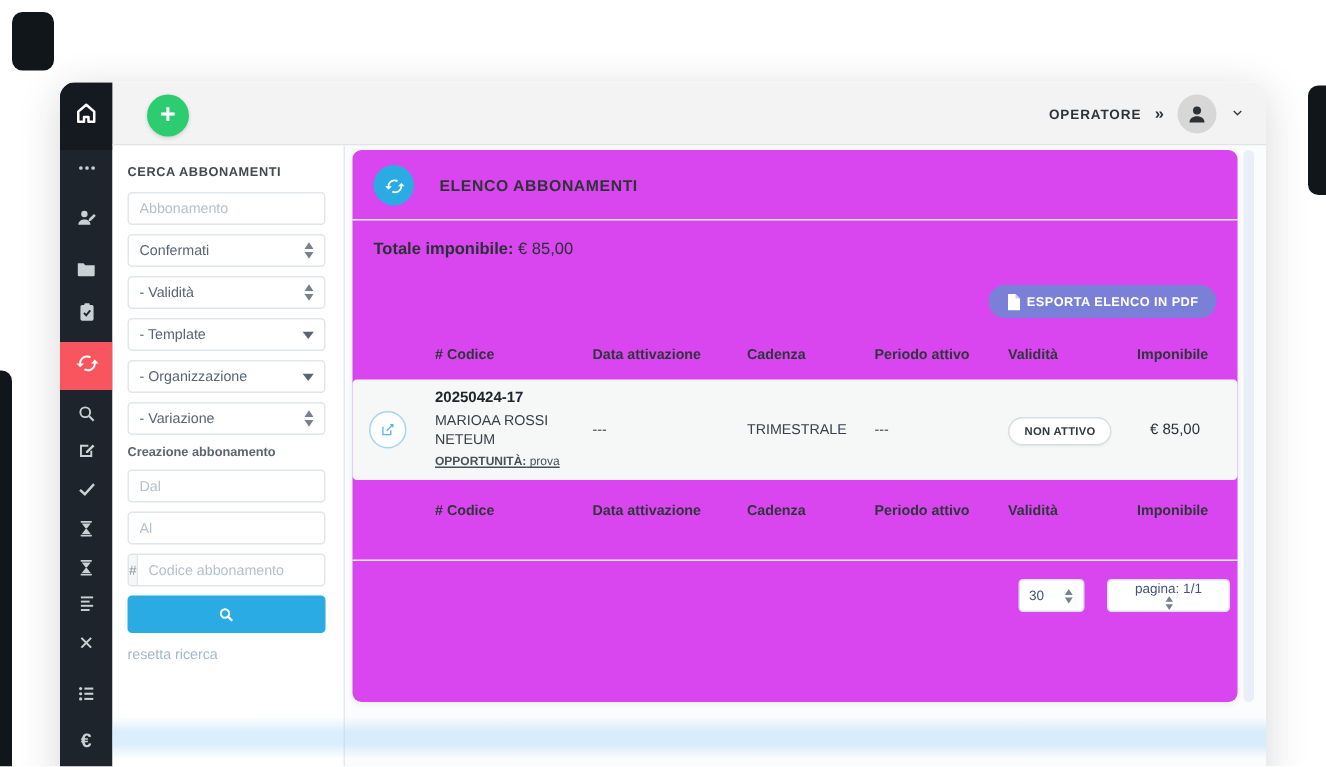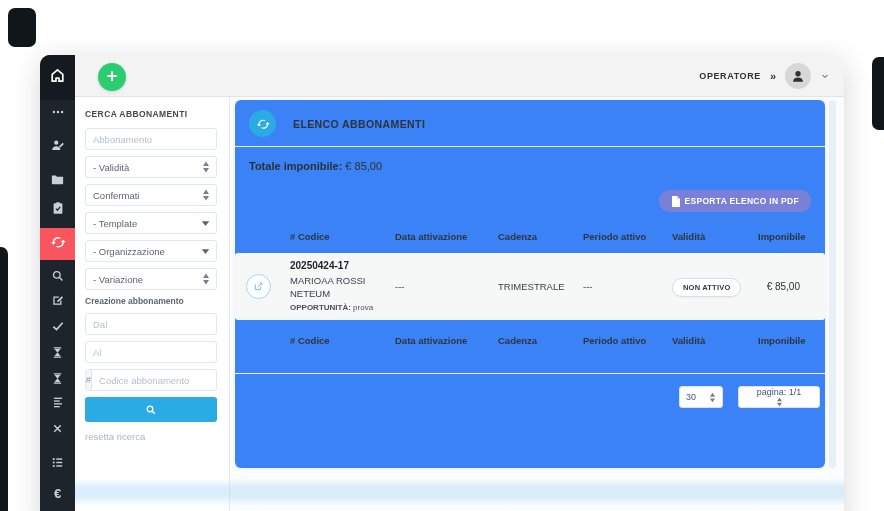--- a/index.html
+++ b/index.html
@@ -62,21 +62,21 @@
     border-radius:2px 0 0 2px; }
   .grp { padding:0; }
   .btn-search { width:100%; height:25px; margin-top:2px; background:#2aabe3; border:none;
     border-radius:3px; display:flex; align-items:center; justify-content:center; cursor:pointer; }
   .reset-link { display:block; margin-top:9px; font-size:9.5px; color:#a7b8c7; cursor:pointer; }
 
   
   .main-area { position:absolute; left:190px; top:42px; right:0; bottom:0; background:#fbfcfd; }
   .scroll-strip { position:absolute; right:8px; top:3px; width:7px; height:368px;
     background:#e9eff6; border-radius:4px; }
-  .card { position:absolute; left:5px; top:3px; width:590px; height:368px; background:#3b82f6;
+  .card { position:absolute; left:5px; top:3px; width:590px; height:368px; background:#d946ef;
     border-radius:6px; box-shadow:0 1px 4px rgba(40,50,60,.08); }
   .card-head { display:flex; align-items:center; padding:10px 14px 9px; }
   .blue-circle { width:27px; height:27px; border-radius:50%; background:#2aabe3; display:flex;
     align-items:center; justify-content:center; cursor:pointer; }
   .card-title { margin-left:17px; font-size:10.5px; font-weight:bold; color:#2f3338; letter-spacing:.4px; }
   .hr { border:none; border-top:1px solid #eef0f3; }
   .totale { padding:13px 14px 2px; font-size:11px; color:#2b3036; }
   .totale b { font-weight:bold; }
   .export-row { display:flex; justify-content:flex-end; padding:16px 14px 4px; }
   .btn-export { height:22px; border:none; border-radius:11px; background:#7a80d8; color:#fff;
@@ -86,21 +86,21 @@
   .thead { padding:15px 0 11px; }
   .th { font-size:9.5px; font-weight:bold; color:#2f353b; }
   .th-right { text-align:right; padding-right:25px; }
   .trow { background:#f6f7f7; border-radius:3px; min-height:67px; }
   .edit-btn { width:25px; height:25px; border-radius:50%; border:1px solid #a3d7f3; background:#fff;
     display:flex; align-items:center; justify-content:center; margin-left:11px; cursor:pointer; }
   .cell { font-size:9.5px; color:#3c4147; }
   .code-block { line-height:1.45; }
   .code { font-size:10px; font-weight:bold; color:#22262b; }
   .cust, .comp { font-size:9.5px; color:#3a3f45; }
-  .opp { font-size:8px; color:#4a5056; margin-top:1px; }
+  .opp { font-size:8px; color:#4a5056; margin-top:1px;text-decoration:underline; }
   .badge { display:inline-block; background:#fff; border:1px solid #dadde1; border-radius:11px;
     padding:4px 10px; font-size:7.5px; font-weight:bold; color:#33383d; letter-spacing:.2px;
     box-shadow:0 1px 2px rgba(0,0,0,.04); }
   .amount { font-size:10px; color:#2b3036; text-align:right; padding-right:25px; }
   .hr2 { margin-top:16px; }
   .pag-row { display:flex; justify-content:flex-end; gap:15px; padding:12px 5px 0; }
   .pag-sel { display:flex; align-items:center; justify-content:space-between; height:22px;
     border:1px solid #dce2e9; border-radius:3px; background:#fff; padding:0 6px; cursor:pointer; }
   .pag-sel span { font-size:9px; color:#47537c; }
   .pag-size { width:44px; }
@@ -270,28 +270,28 @@
             <path d="m6 9.5 6 6 6-6" fill="none" stroke="#3a3f45" stroke-width="2.4"></path>
           </svg></span>
     </div>
 
     <div class="search-panel">
       <div class="sp-title">CERCA ABBONAMENTI</div>
 
       <input class="fld" placeholder="Abbonamento" style="">
 
       <div class="fld sel">
-        <span>- Validità</span>
+        <span>Confermati</span>
         <svg width="8" height="12" viewBox="0 0 8 12" fill="#76818e">
             <path d="M4 .5 7 5H1zM4 11.5 1 7h6z"></path>
           </svg>
       </div>
 
       <div class="fld sel">
-        <span>Confermati</span>
+        <span>- Validità</span>
         <svg width="8" height="12" viewBox="0 0 8 12" fill="#76818e">
             <path d="M4 .5 7 5H1zM4 11.5 1 7h6z"></path>
           </svg>
       </div>
 
       <div class="fld sel">
         <span>- Template</span>
         <svg width="9" height="7" viewBox="0 0 9 7" fill="#5a6472">
             <path d="M.8 1.2h7.4L4.5 6z"></path>
           </svg>

